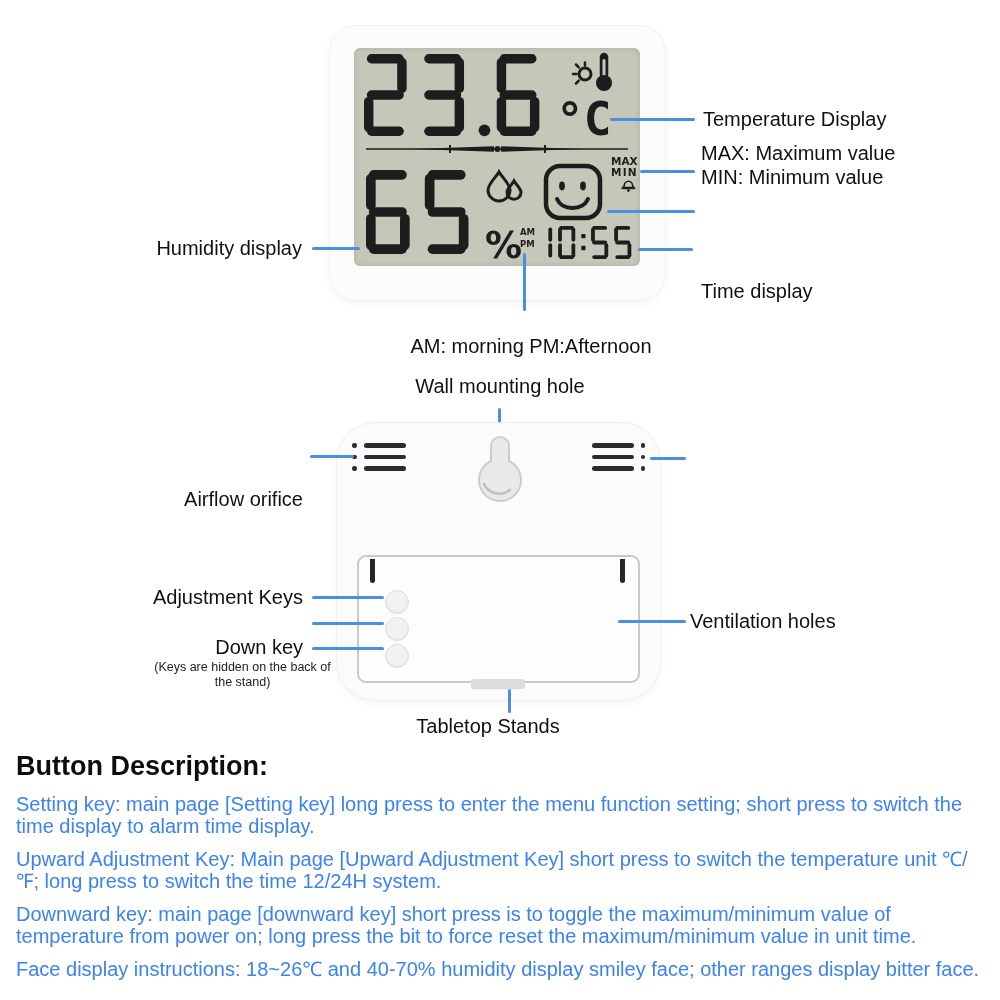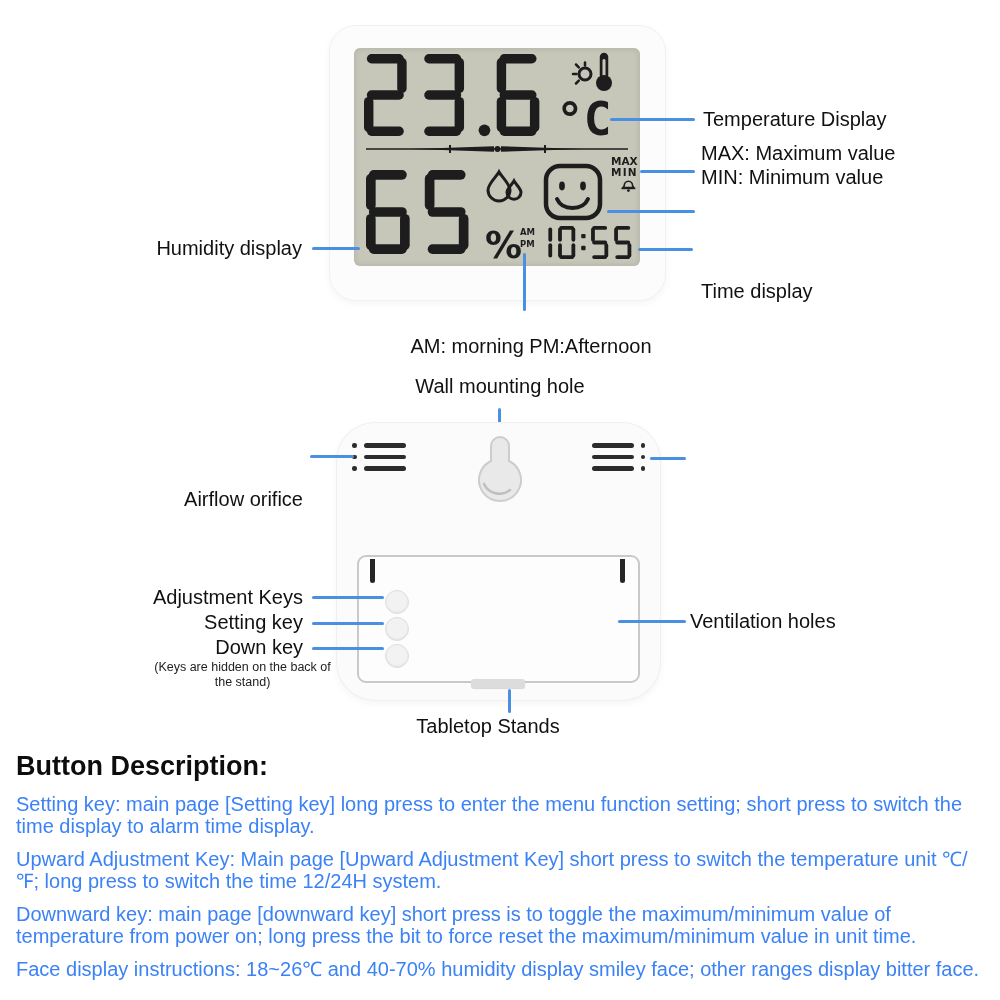--- a/index.html
+++ b/index.html
@@ -228,21 +228,20 @@
   <div class="lead" style="left:310px; top:455px; width:44px;"></div>
   <div class="lead" style="left:650px; top:457px; width:36px;"></div>
   <div class="lead" style="left:312px; top:596px; width:72px;"></div>
   <div class="lead" style="left:312px; top:622px; width:72px;"></div>
   <div class="lead" style="left:312px; top:647px; width:72px;"></div>
   <div class="lead" style="left:618px; top:620px; width:68px;"></div>
   <div class="leadv" style="left:508px; top:689px; height:24px;"></div>
 
   <div class="lbl r" style="left:100px; top:443px; width:203px;margin-top:44px;">Airflow orifice</div>
   <div class="lbl r" style="left:100px; top:585px; width:203px;">Adjustment Keys</div>
-  <div class="lbl r" style="left:100px; top:610px; width:203px;">Setting key</div>
   <div class="lbl r" style="left:100px; top:635px; width:203px;">Down key</div>
   <div class="note" style="left:150px; top:660px; width:185px;">(Keys are hidden on the back of the stand)</div>
   <div class="lbl" style="left:690px; top:609px;">Ventilation holes</div>
   <div class="lbl c" style="left:328px; top:714px; width:320px;">Tabletop Stands</div>
 
   <div class="desc-head">Button Description:</div>
   <p class="desc-p" style="top:793px;">Setting key: main page [Setting key] long press to enter the menu function setting; short press to switch the time display to alarm time display.</p>
   <p class="desc-p" style="top:848px;">Upward Adjustment Key: Main page [Upward Adjustment Key] short press to switch the temperature unit ℃/℉; long press to switch the time 12/24H system.</p>
   <p class="desc-p" style="top:903px;">Downward key: main page [downward key] short press is to toggle the maximum/minimum value of temperature from power on; long press the bit to force reset the maximum/minimum value in unit time.</p>
   <p class="desc-p" style="top:958px;">Face display instructions: 18~26℃ and 40-70% humidity display smiley face; other ranges display bitter face.</p>

